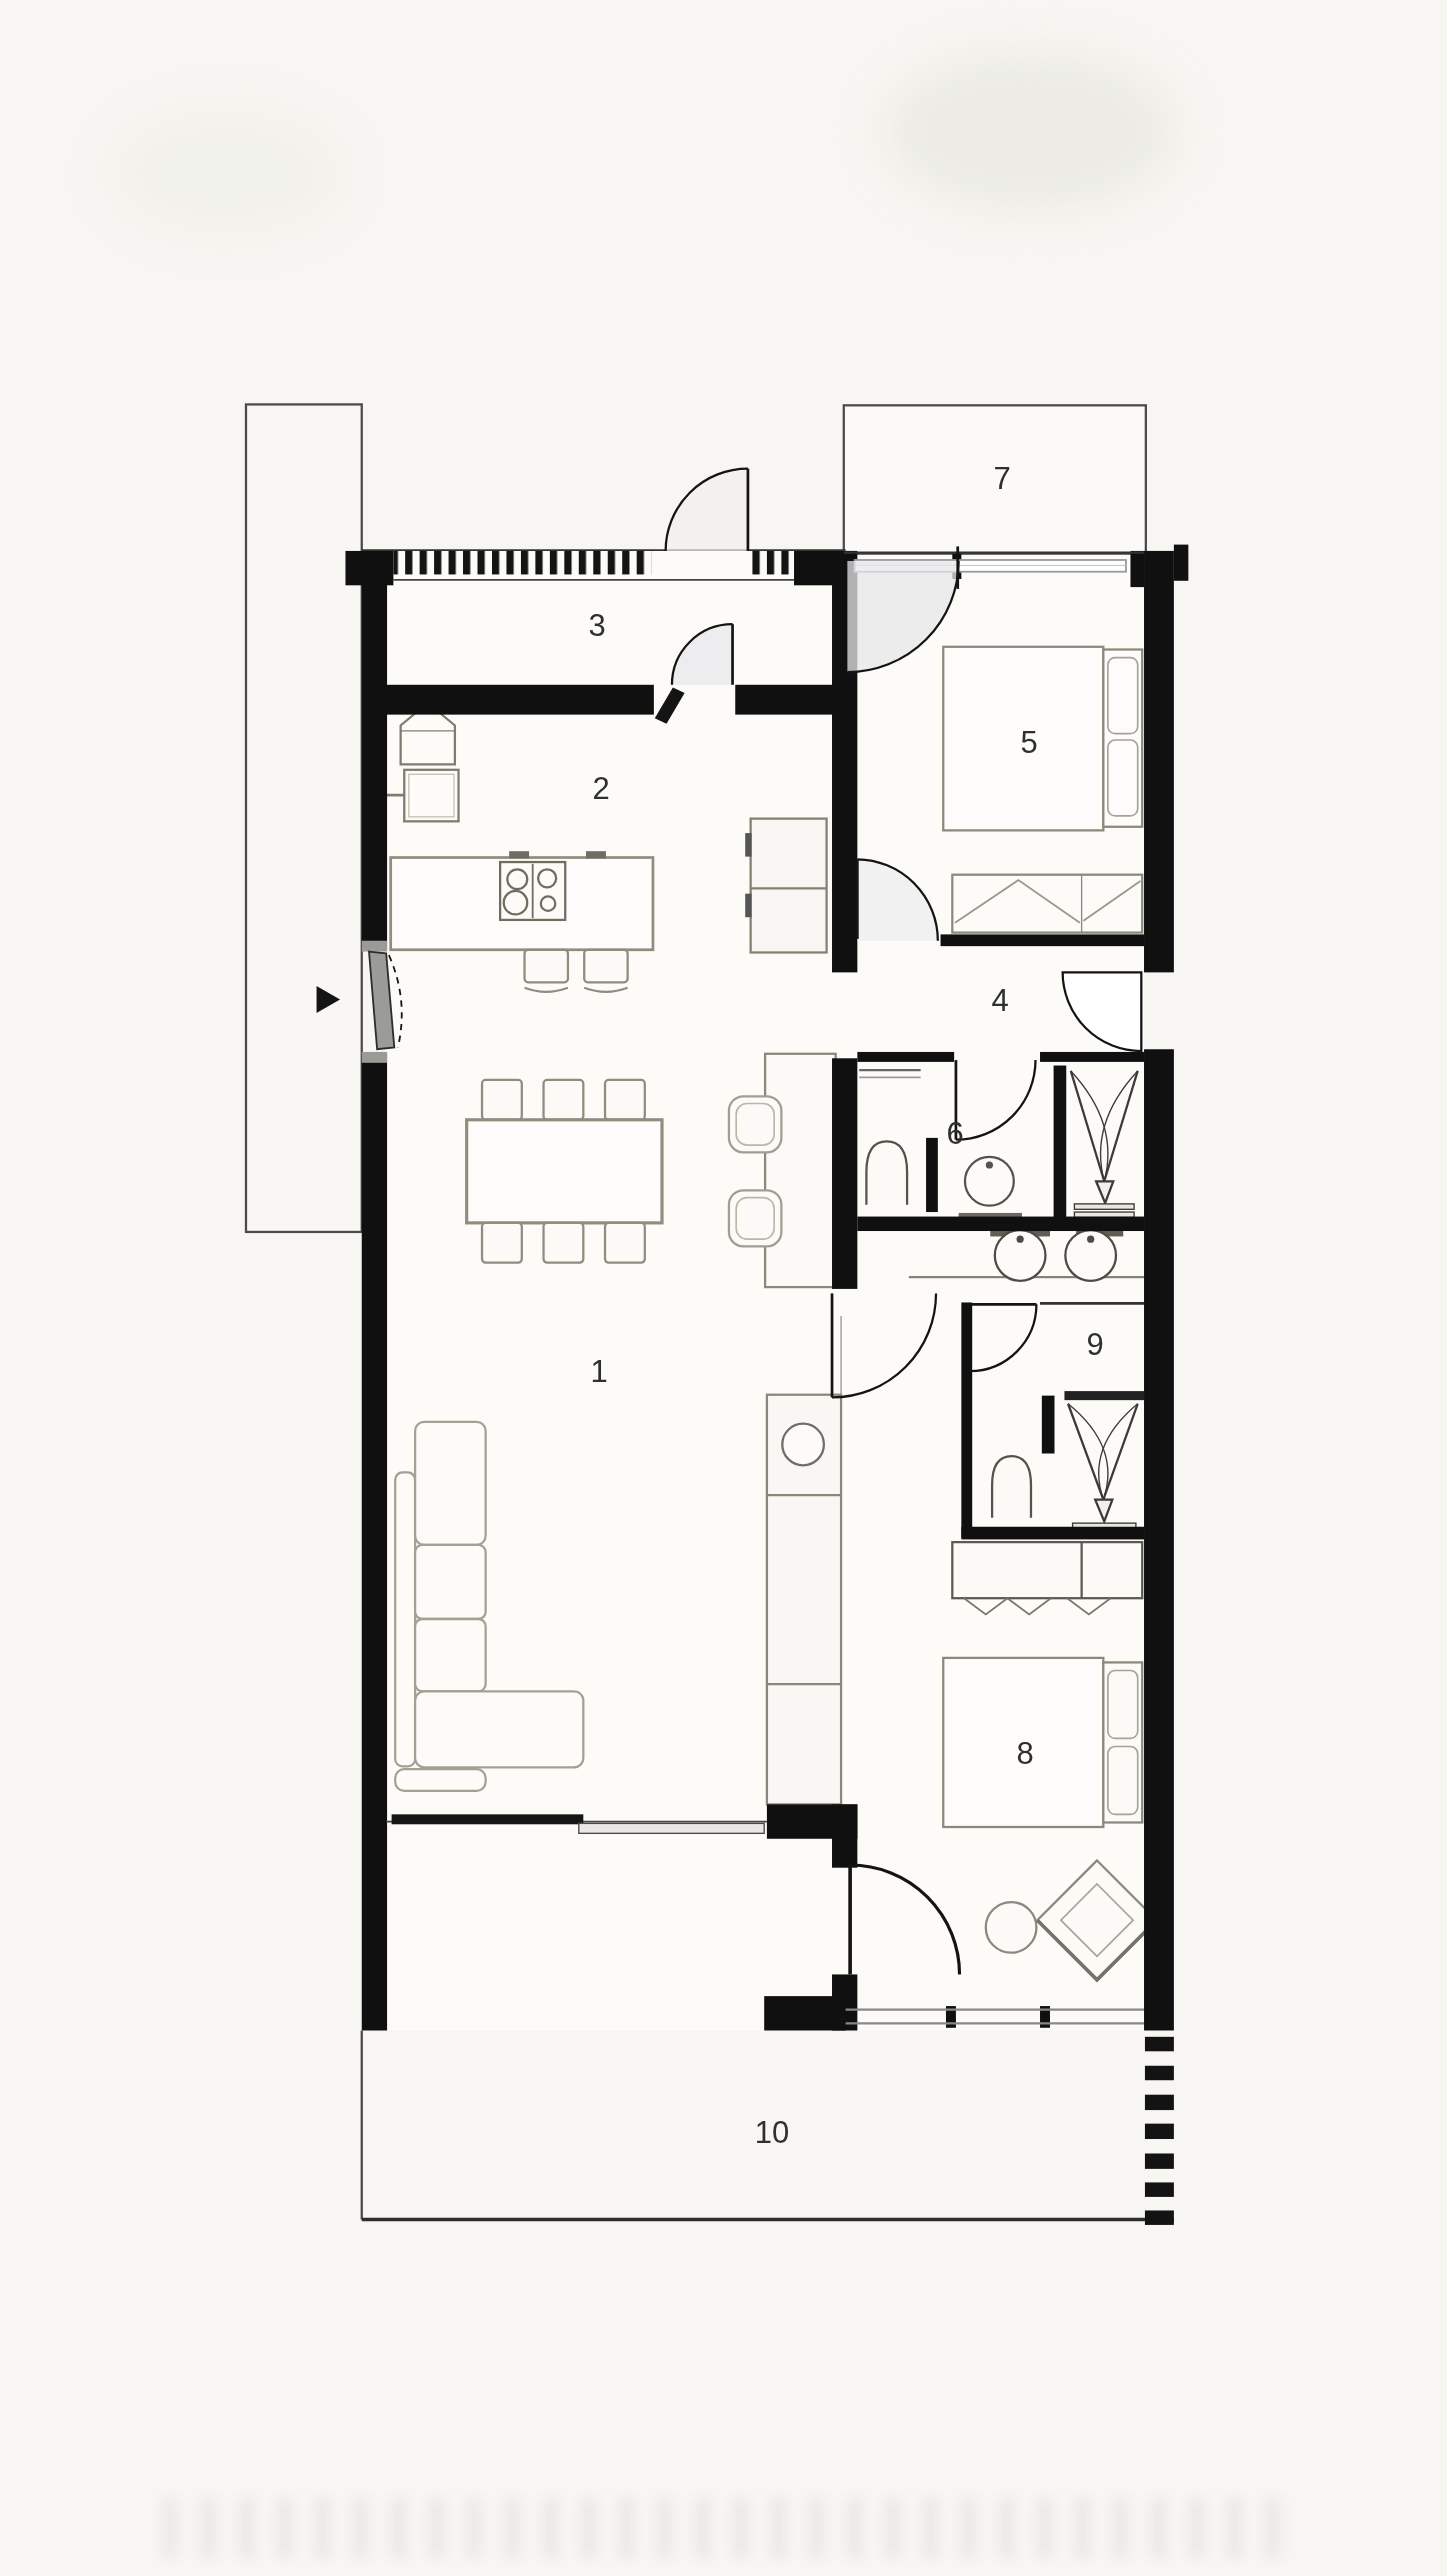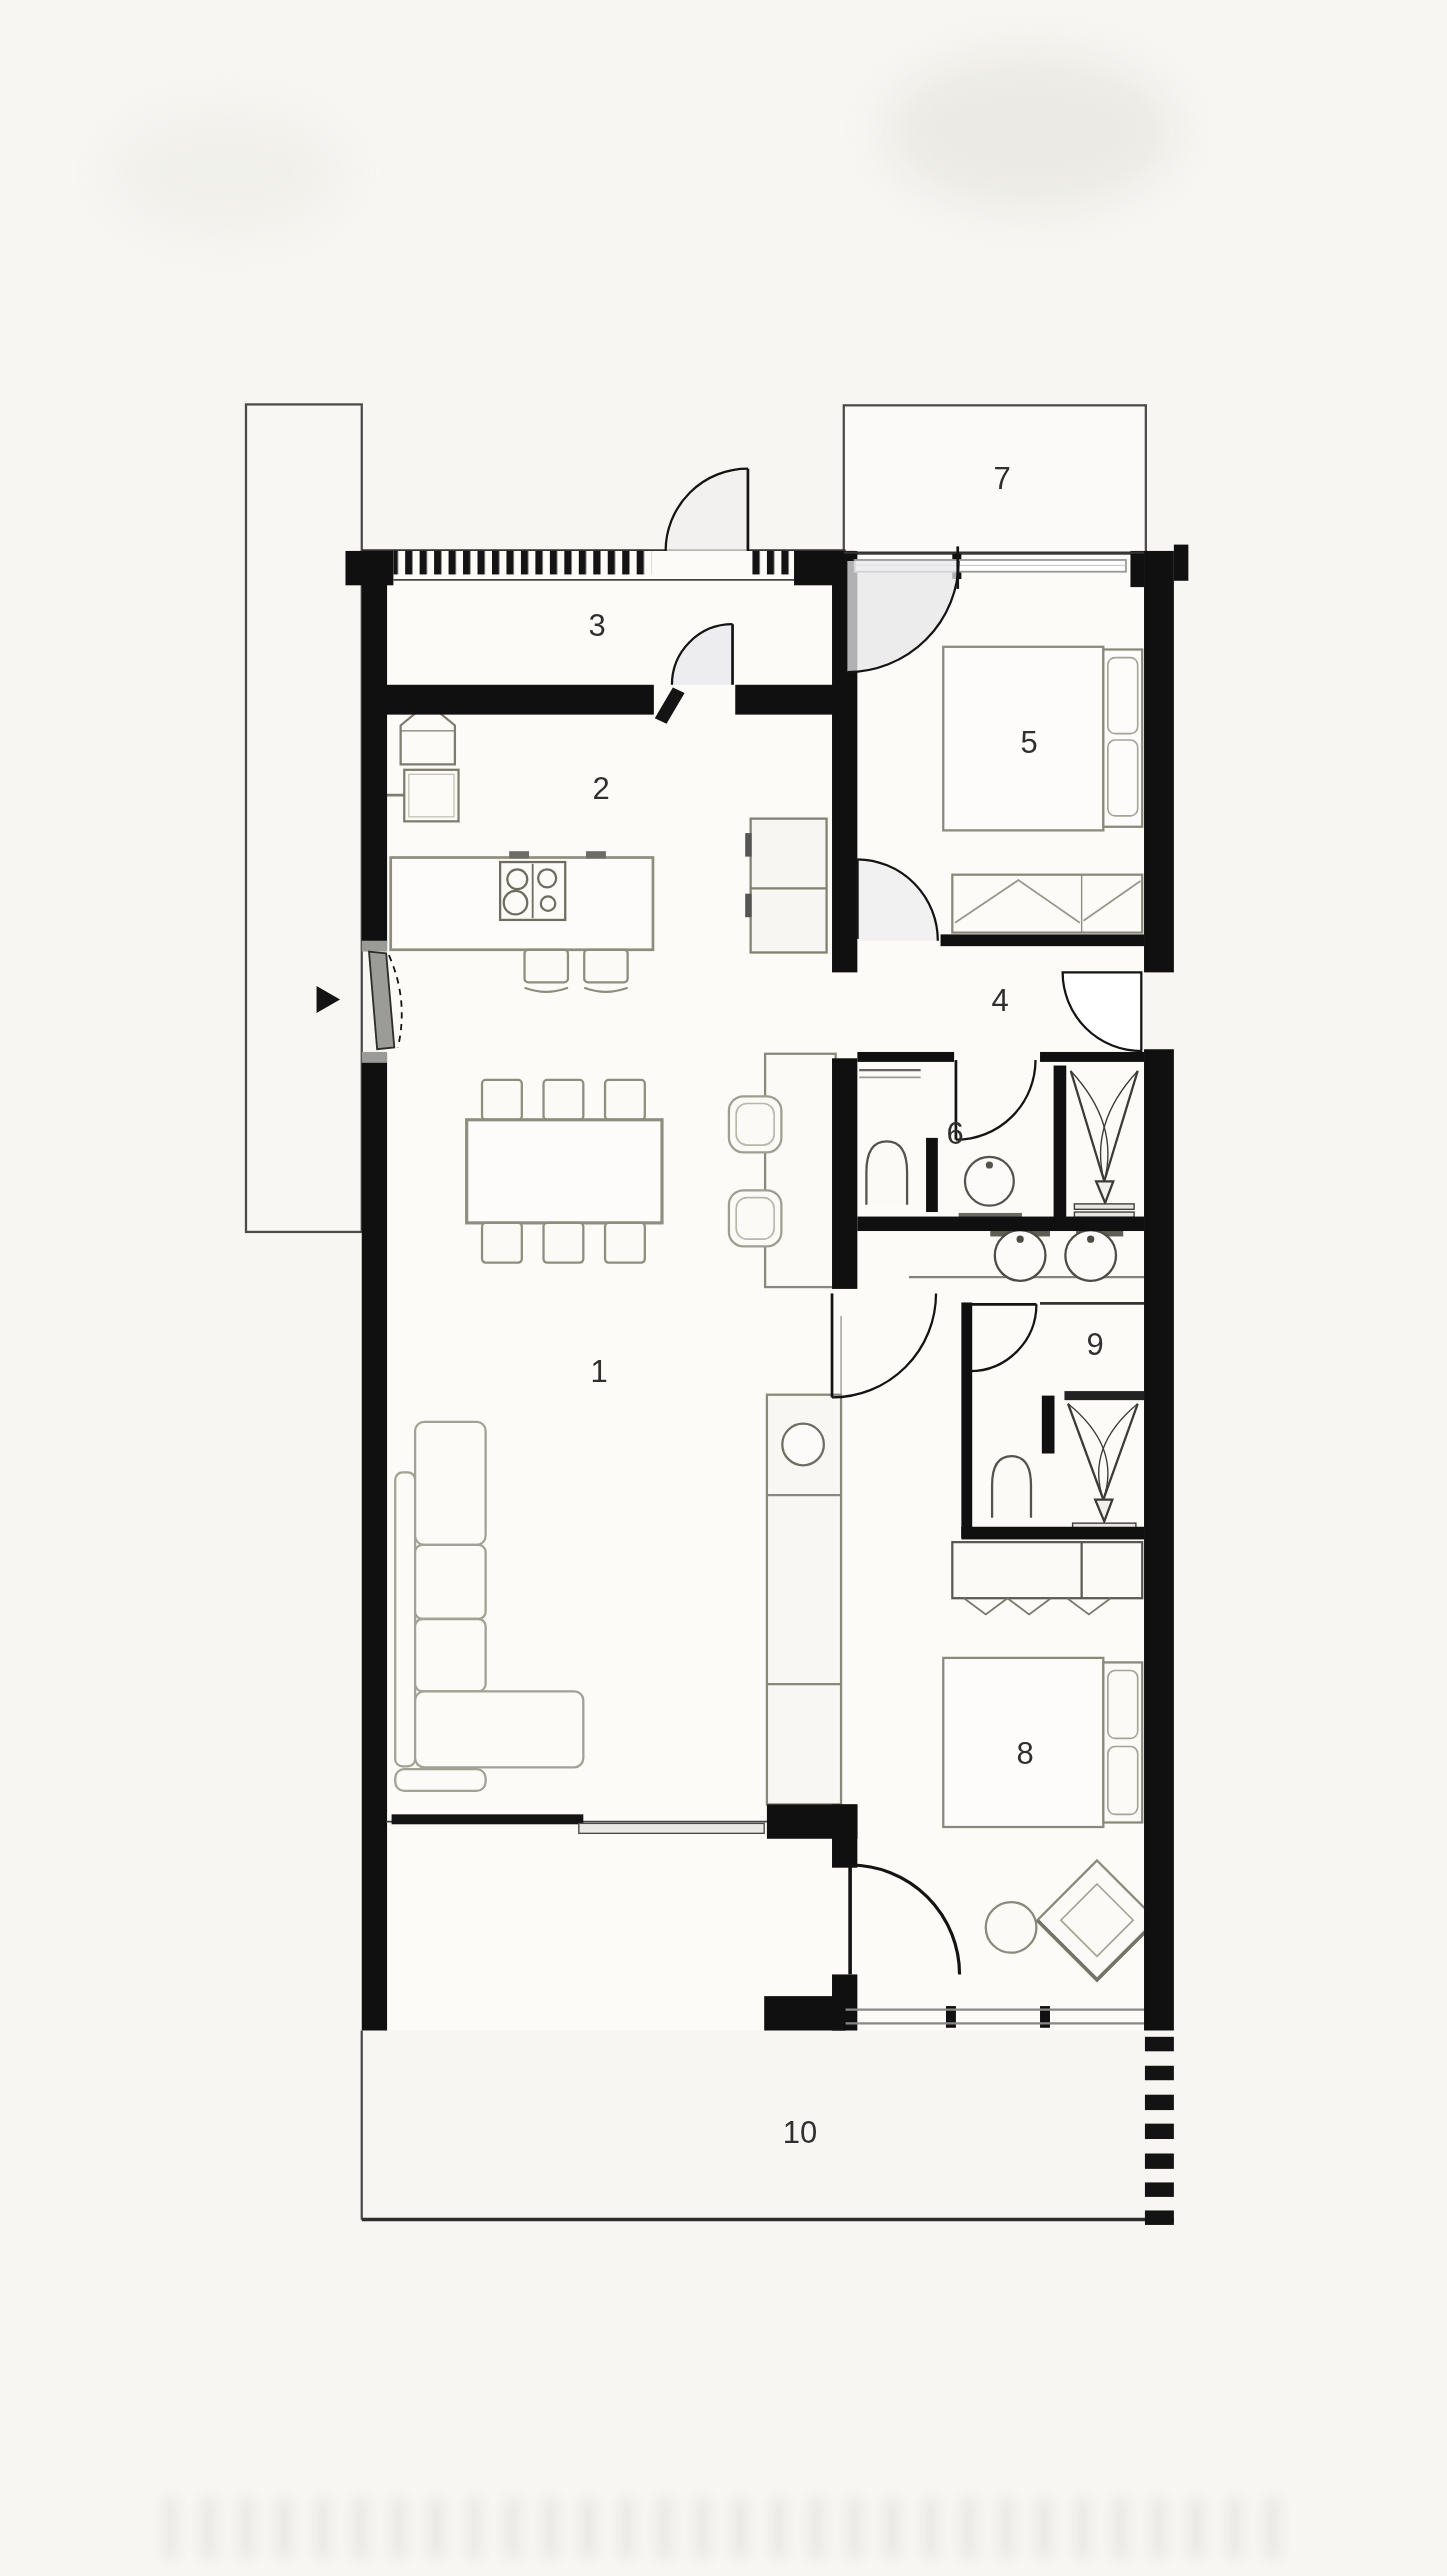--- a/index.html
+++ b/index.html
@@ -309,17 +309,17 @@
 
   <div class="lbl" style="left:599px;top:1371px;">1</div>
   <div class="lbl" style="left:601px;top:788px;">2</div>
   <div class="lbl" style="left:597px;top:625px;">3</div>
   <div class="lbl" style="left:1000px;top:1000px;">4</div>
   <div class="lbl" style="left:1029px;top:742px;">5</div>
   <div class="lbl" style="left:955px;top:1133px;">6</div>
   <div class="lbl" style="left:1002px;top:478px;">7</div>
   <div class="lbl" style="left:1025px;top:1753px;">8</div>
   <div class="lbl" style="left:1095px;top:1344px;">9</div>
-  <div class="lbl" style="left:800px;top:2132px;text-align:right;">10</div>
+  <div class="lbl" style="left:772px;top:2132px;text-align:right;">10</div>
 
   <div class="smudge"></div>
 </div>
 
 
 </body></html>

